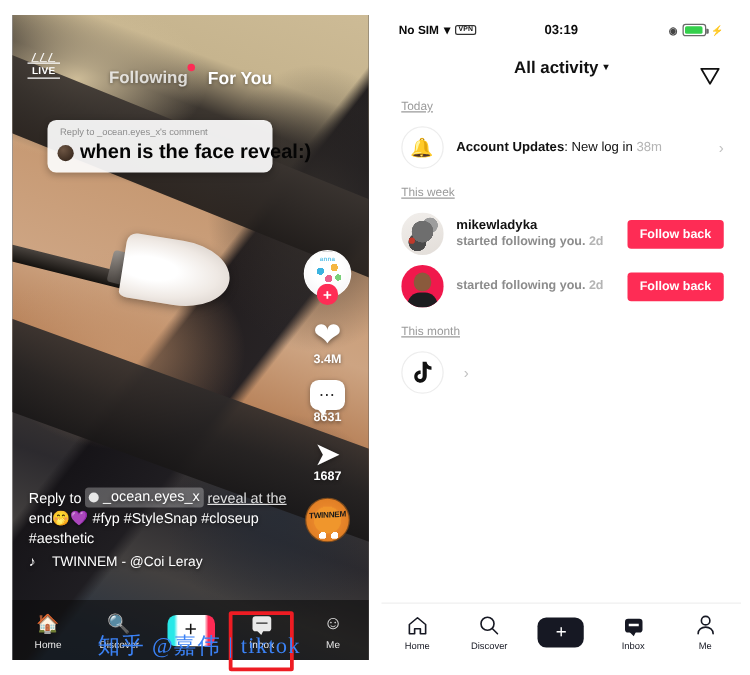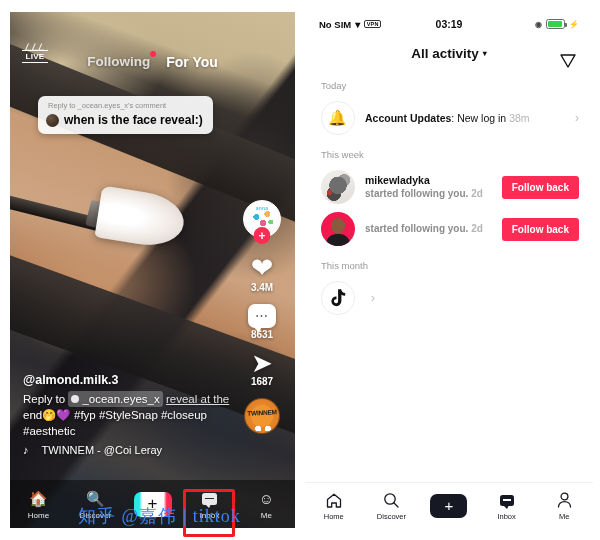--- a/index.html
+++ b/index.html
@@ -111,21 +111,21 @@
     max-width: 180px;
     box-shadow: 0 2px 6px rgba(0,0,0,.25);
   }
   .reply-card .rc-head { font-size:7.5px; color:#8d8d8d; margin-bottom:3px; padding-left:2px;}
   .reply-card .rc-body { display:flex; align-items:center; gap:5px; }
   .rc-avatar {
     width:13px; height:13px; border-radius:50%;
     background: radial-gradient(circle at 35% 30%, #6d5543, #2a1d14);
     flex:none;
   }
-  .rc-text { font-size:12px; font-weight:bold; color:#050505; white-space:nowrap; }
+  .rc-text { font-size:16px; font-weight:bold; color:#050505; white-space:nowrap; }
 
   
   .rail { position:absolute; right:9px; top:188px; width:48px; text-align:center; color:#fff; }
   .rail .item { margin-bottom:11px; position:relative; }
   .rail .count { font-size:10px; font-weight:bold; margin-top:1px; text-shadow:0 1px 3px rgba(0,0,0,.5); }
   .avatar-wrap { position:relative; width:38px; height:44px; margin:0 auto; }
   .avatar-circle {
     width:38px; height:38px; border-radius:50%;
     border:1.6px solid #fff; overflow:hidden;
     background: radial-gradient(circle at 50% 38%, #ffffff 40%, #f2f2f4 100%);
@@ -261,21 +261,21 @@
   .r-title { font-size:13.5px; font-weight:bold; color:#111; display:flex; align-items:center; gap:4px; }
   .caret { font-size:8px; }
   .funnel {
     position:absolute; right:16px; top:7px;
     width:0;height:0; border-left:9px solid transparent; border-right:9px solid transparent;
     border-top:10px solid transparent;
   }
   .funnel svg { position:absolute; left:-9px; top:-1px; }
 
   .sec-label {
-    font-size:9.5px; color:#9a9a9a; padding:10px 16px 6px 16px;
+    font-size:9.5px; color:#9a9a9a; padding:10px 16px 6px 16px;text-decoration:underline;
   }
   .notif-row {
     display:flex; align-items:center; padding:4px 14px 4px 16px; gap:10px;
   }
   .n-avatar { width:34px; height:34px; border-radius:50%; flex:none; overflow:hidden; position:relative; }
   .bell-circle {
     width:34px;height:34px;border-radius:50%; border:1px solid #ededed;
     display:flex;align-items:center;justify-content:center; font-size:15px; color:#111; flex:none;
   }
   .tt-circle {
@@ -408,21 +408,20 @@
         <div class="count">1687</div>
       </div>
       <div class="item">
         <div class="disc">
           <span class="disc-text">TWINNEM</span>
         </div>
       </div>
     </div>
 
     <div class="caption">
-      <div class="cap-user">@almond.milk.3</div>
       <div class="cap-text">
         <span>Reply to</span>
         <span class="cap-chip">
           <span class="mini-av"></span>
           <span>_ocean.eyes_x</span>
         </span>
         <span class="cap-dim">reveal at the</span>
         <br>
         <span>end🤭💜  #fyp #StyleSnap #closeup</span>
         <br>

